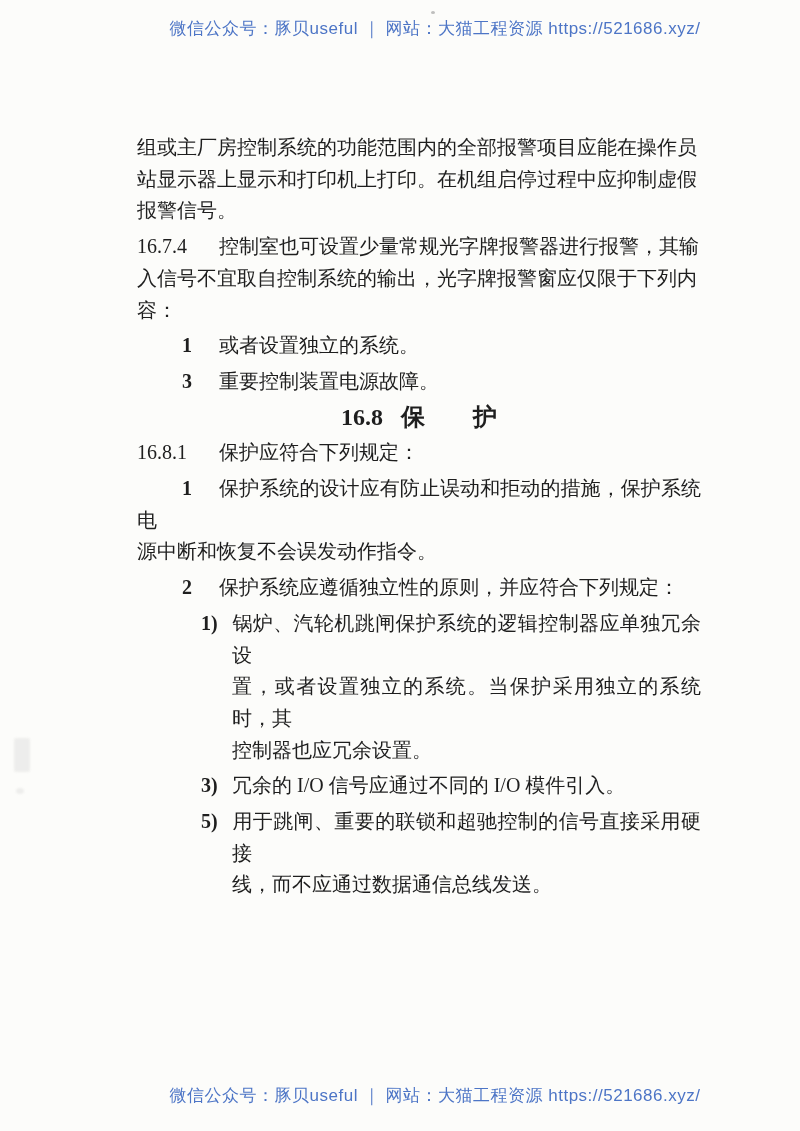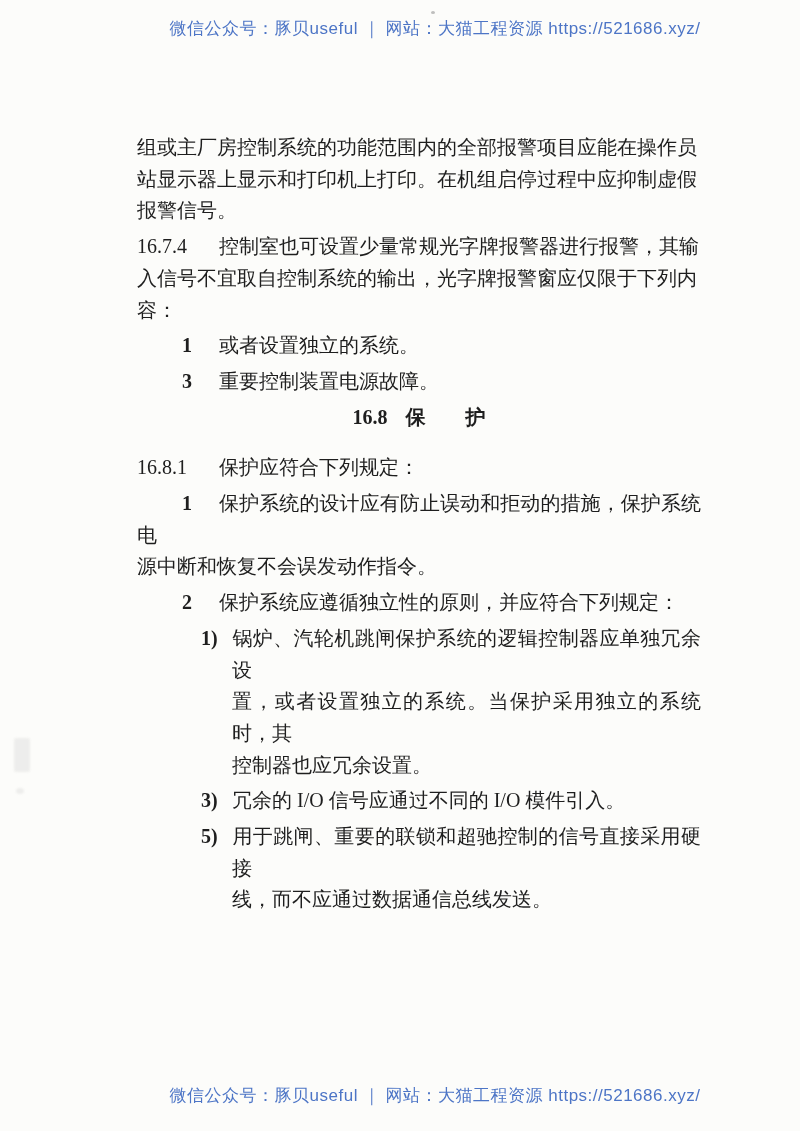--- a/index.html
+++ b/index.html
@@ -57,24 +57,24 @@
     text-indent:-31px;
   }
   .snum{
     display:inline-block;
     width:31px;
     font-weight:bold;
     text-indent:0;
     white-space:nowrap;
   }
   .heading{
-    margin:4px 0 19px 0;
+    margin:4px 0 4px 0;
     text-align:center;
     font-weight:bold;
-    font-size:20px;
+    font-size:24px;
     line-height:31.7px;
   }
   .heading .hnum{margin-right:18px;}
   
   .speck{
     position:absolute;
     background:#8a8a8a;
     border-radius:50%;
   }
   .speck.s1{left:431px;top:11px;width:4px;height:3px;opacity:.55;}

